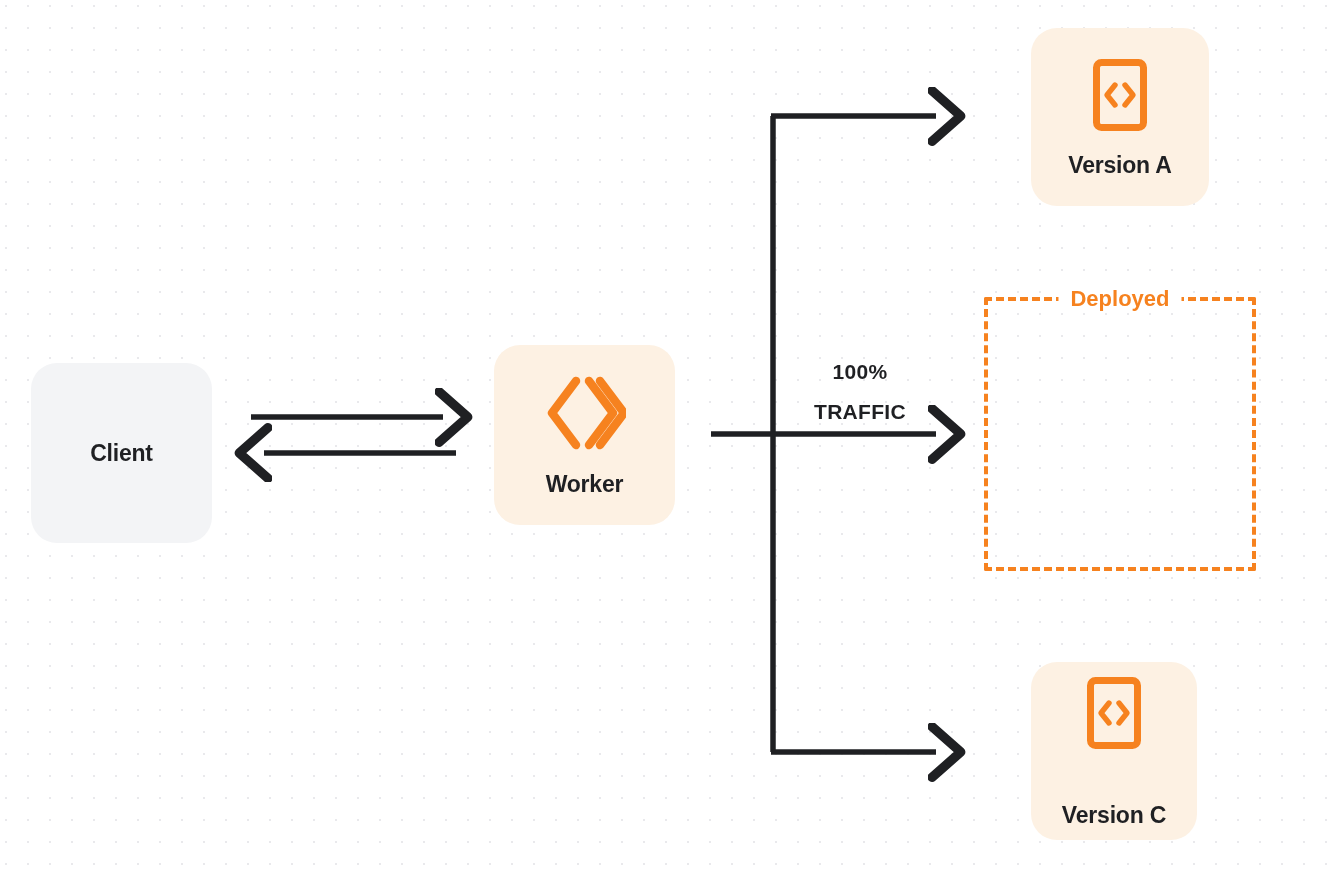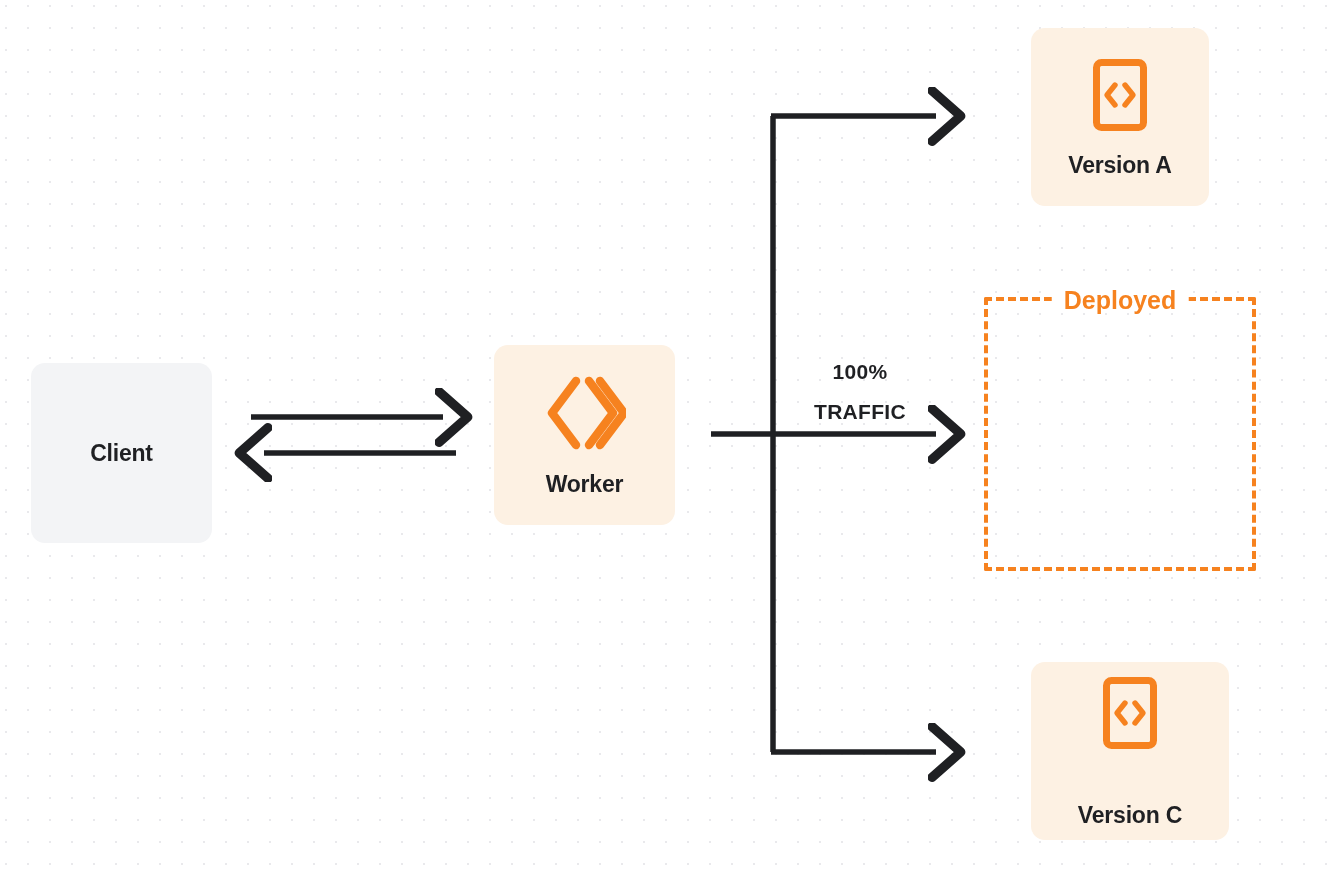--- a/index.html
+++ b/index.html
@@ -16,21 +16,21 @@
     background-size: 22px 22px;
     background-position: 5px 5px;
     overflow: hidden;
     font-family: "Liberation Sans", sans-serif;
     -webkit-font-smoothing: antialiased;
   }
 
   
   .node {
     position: absolute;
-    border-radius: 14px;
+    border-radius: 26px;
     display: flex;
     flex-direction: column;
     align-items: center;
     justify-content: center;
     box-sizing: border-box;
   }
   .node-client {
     background: #f3f4f6;
   }
   .node-worker, .node-version {
@@ -54,21 +54,21 @@
   .deployed-box {
     position: absolute;
     box-sizing: border-box;
     border: 4px dashed #f6821f;
     border-radius: 2px;
   }
   .deployed-label {
     position: absolute;
     background: #ffffff;
     padding: 0 12px;
-    font-size: 25px;
+    font-size: 22px;
     font-weight: 700;
     color: #f6821f;
     line-height: 1;
     white-space: nowrap;
   }
 
   
   .traffic-label {
     position: absolute;
     text-align: center;
@@ -149,21 +149,21 @@
       <svg width="56" height="74" viewBox="0 0 56 74" xmlns="http://www.w3.org/2000/svg">
         <rect x="4.5" y="4.5" width="47" height="65" rx="5" ry="5" fill="none" stroke="#f6821f" stroke-width="7"></rect>
         <path d="M23 27 L15 37 L23 47" fill="none" stroke="#f6821f" stroke-width="5.4" stroke-linecap="round" stroke-linejoin="round"></path>
         <path d="M33 27 L41 37 L33 47" fill="none" stroke="#f6821f" stroke-width="5.4" stroke-linecap="round" stroke-linejoin="round"></path>
       </svg>
     </span>
     <span class="node-label">Version A</span>
   </div>
 
 
-  <div class="node node-version" style="left:1031px; top:662px; width:198px; height:178px;gap:32px;">
+  <div class="node node-version" style="left:1031px; top:662px; width:166px; height:178px;gap:32px;">
     <span class="icon-wrap" style="margin-bottom:22px;">
       <svg width="56" height="74" viewBox="0 0 56 74" xmlns="http://www.w3.org/2000/svg">
         <rect x="4.5" y="4.5" width="47" height="65" rx="5" ry="5" fill="none" stroke="#f6821f" stroke-width="7"></rect>
         <path d="M23 27 L15 37 L23 47" fill="none" stroke="#f6821f" stroke-width="5.4" stroke-linecap="round" stroke-linejoin="round"></path>
         <path d="M33 27 L41 37 L33 47" fill="none" stroke="#f6821f" stroke-width="5.4" stroke-linecap="round" stroke-linejoin="round"></path>
       </svg>
     </span>
     <span class="node-label">Version C</span>
   </div>
 

